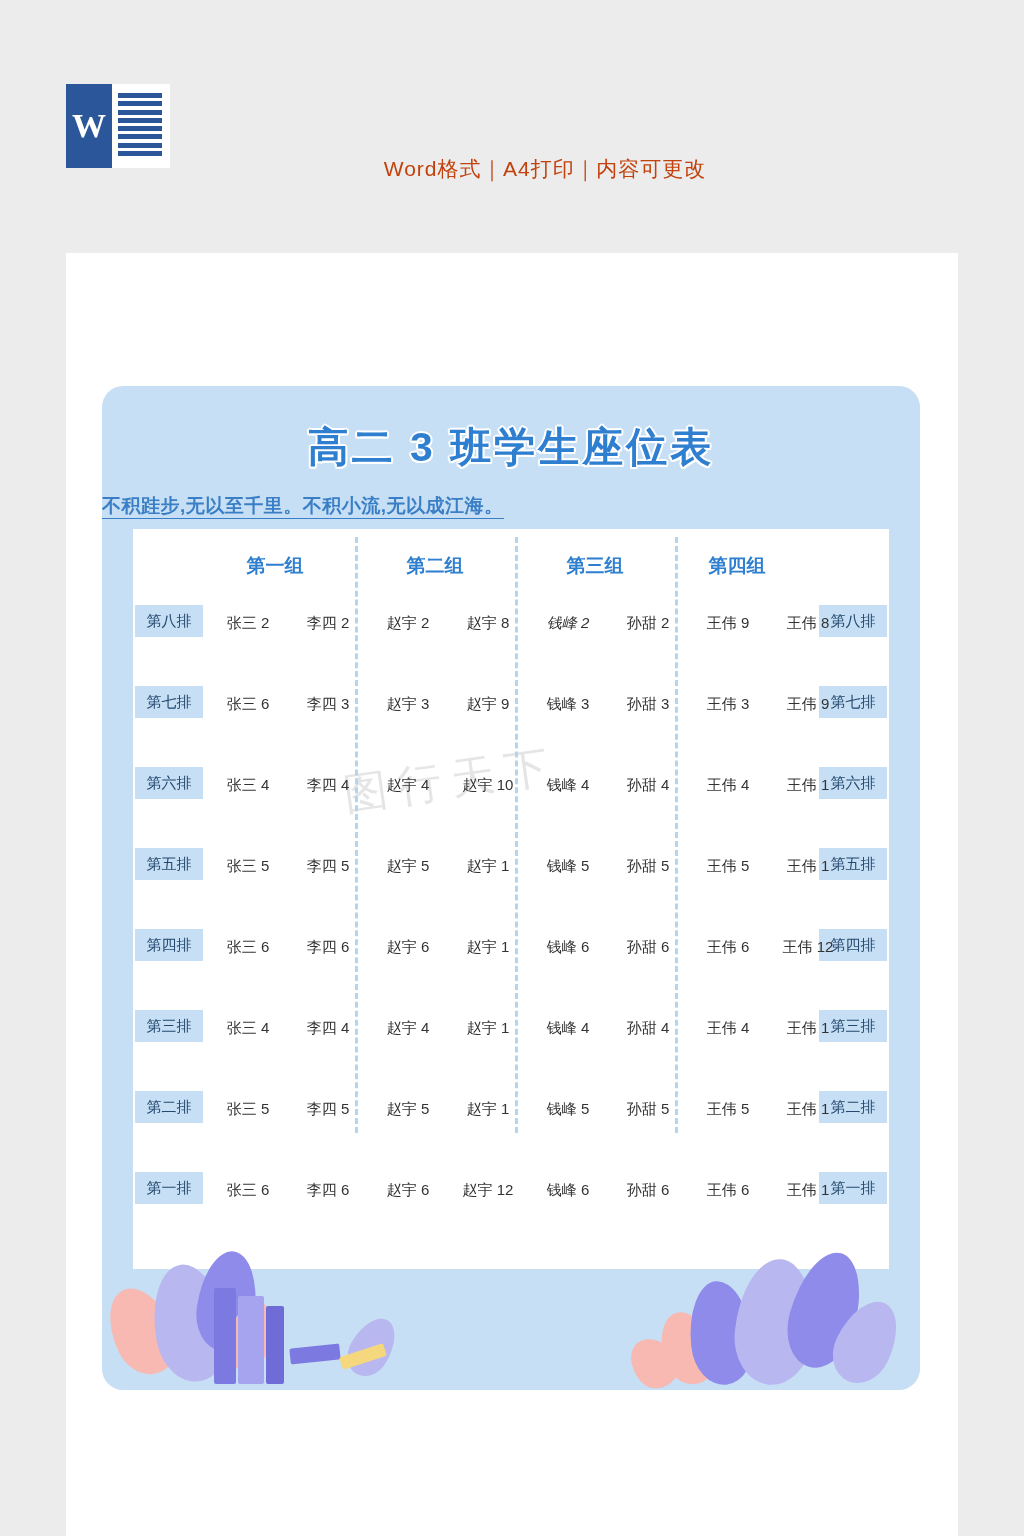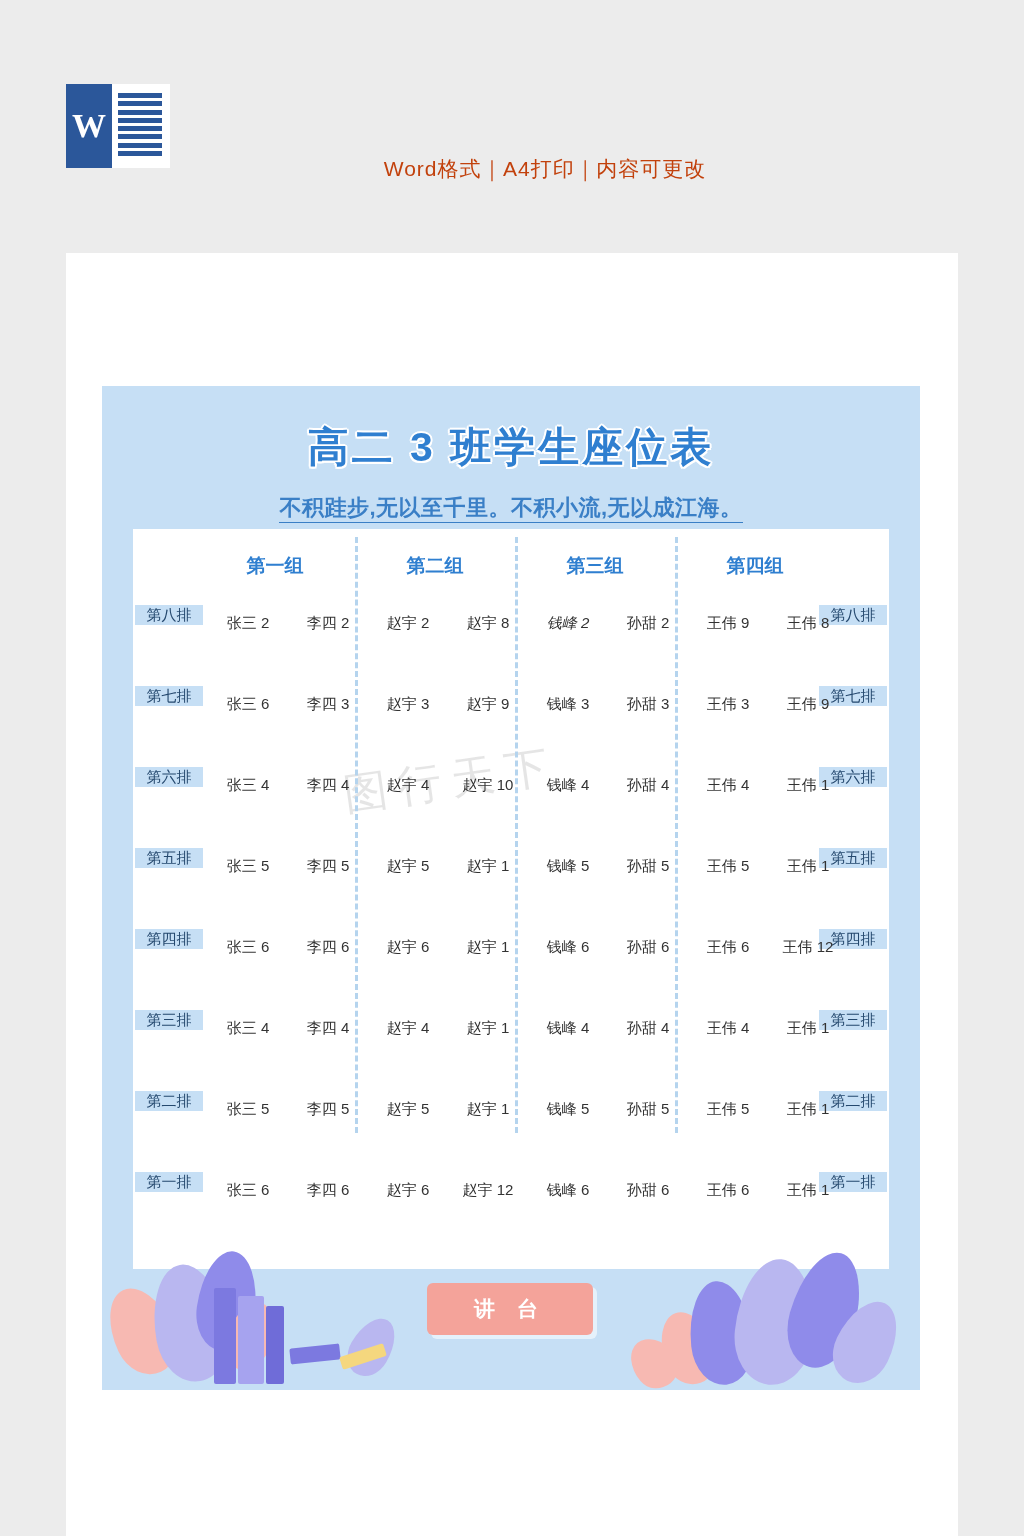--- a/index.html
+++ b/index.html
@@ -87,40 +87,40 @@
   }
 
   
   .poster {
     position: absolute;
     left: 36px; top: 133px;
     width: 818px;
     height: 1004px;
     background: #c6dff5;
     overflow: hidden;
+    border-radius: 21px;
   }
   .poster-title {
     position: absolute;
     left: 0; top: 34px;
     width: 818px;
     text-align: center;
     font-size: 41px;
     font-weight: bold;
     color: #2f7fd0;
     letter-spacing: 3px;
     text-shadow:
       2px 0 0 #ffffff, -2px 0 0 #ffffff, 0 2px 0 #ffffff, 0 -2px 0 #ffffff,
       1.5px 1.5px 0 #ffffff, -1.5px 1.5px 0 #ffffff, 1.5px -1.5px 0 #ffffff, -1.5px -1.5px 0 #ffffff;
   }
   .poster-motto {
     position: absolute;
     left: 0; top: 107px;
     width: 818px;
-    text-align: center;
-    font-size: 22px;
+    font-size: 19px;
     font-weight: bold;
     color: #3a7fc6;
     letter-spacing: 0.5px;
   }
   .poster-motto span {
     border-bottom: 1px solid #3a7fc6;
     padding-bottom: 2px;
   }
 
   .sheet {
@@ -163,21 +163,21 @@
     width: 756px;
   }
   .row {
     position: relative;
     height: 81px;
   }
   .tag {
     position: absolute;
     top: 14px;
     width: 68px;
-    height: 20px;
+    height: 32px;
     background: #c6dff5;
     color: #24486e;
     font-size: 15px;
     display: flex;
     align-items: center;
     justify-content: center;
   }
   .tag.left { left: 2px; }
   .tag.right { left: 686px; }
   .seat {
@@ -255,21 +255,21 @@
 
     <div class="poster-title">高二 3 班学生座位表</div>
     <div class="poster-motto"><span>不积跬步,无以至千里。不积小流,无以成江海。</span></div>
 
     <div class="sheet">
       <div class="watermark">图行天下</div>
       <div id="group-heads">
           <div class="group-head" style="left: 62px;">第一组</div>
           <div class="group-head" style="left: 222px;">第二组</div>
           <div class="group-head" style="left: 382px;">第三组</div>
-          <div class="group-head" style="left: 542px;">第四组</div>
+          <div class="group-head" style="left: 524px;">第四组</div>
         </div>
       <div class="rows" id="rows">
           <div class="row">
             <div class="tag left">第八排</div>
             <div class="tag right">第八排</div>
             <div class="seat" style="left: 78px;">张三 2</div>
             <div class="seat" style="left: 158px;">李四 2</div>
             <div class="seat" style="left: 238px;">赵宇 2</div>
             <div class="seat" style="left: 318px;">赵宇 8</div>
             <div class="seat" style="left: 398px; font-style: italic;">钱峰 2</div>
@@ -360,21 +360,20 @@
             <div class="seat" style="left: 478px;">孙甜 6</div>
             <div class="seat" style="left: 558px;">王伟 6</div>
             <div class="seat" style="left: 638px;">王伟 1</div>
           </div>
         </div>
       <div class="divider" style="left:222px"></div>
       <div class="divider" style="left:382px"></div>
       <div class="divider" style="left:542px"></div>
     </div>
 
-    <div class="podium">讲 台</div>
 
     <div class="deco" style="left:0;top:860px;width:300px;height:144px">
       <div class="leaf" style="left:10px;top:40px;width:60px;height:90px;background:#f7b9b2;transform:rotate(-25deg)"></div>
       <div class="leaf" style="left:52px;top:18px;width:72px;height:118px;background:#b9b7f0;transform:rotate(-10deg)"></div>
       <div class="leaf" style="left:96px;top:5px;width:58px;height:100px;background:#8f8bea;transform:rotate(8deg)"></div>
       <div class="leaf" style="left:126px;top:55px;width:44px;height:70px;background:#f7b9b2;transform:rotate(20deg)"></div>
       <div class="leaf" style="left:250px;top:70px;width:40px;height:62px;background:#b9b7f0;transform:rotate(30deg)"></div>
       <div class="book" style="left:112px;top:42px;width:22px;height:96px;background:#7c79e0"></div>
       <div class="book" style="left:136px;top:50px;width:26px;height:88px;background:#a6a3ef"></div>
       <div class="book" style="left:164px;top:60px;width:18px;height:78px;background:#6f6cd8"></div>

